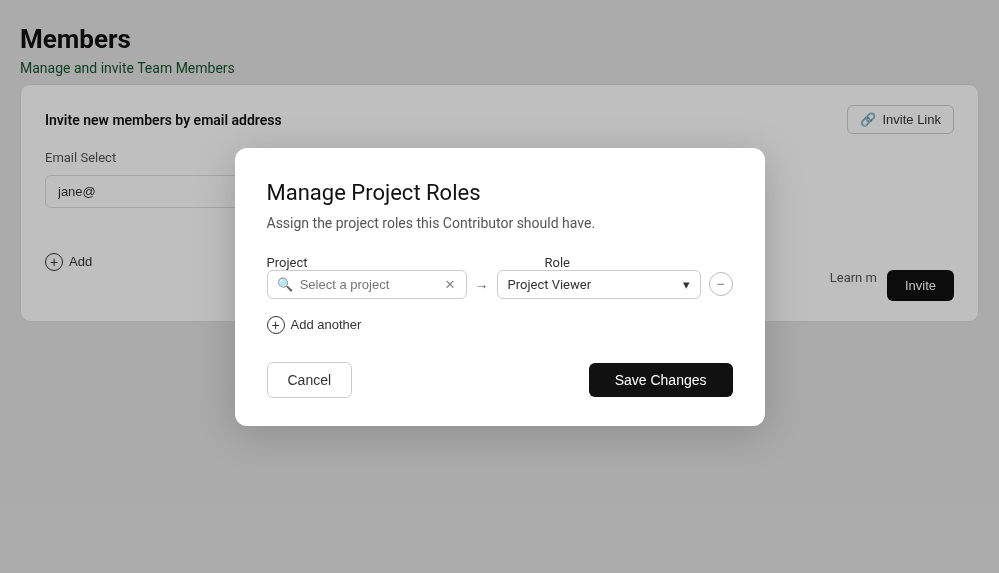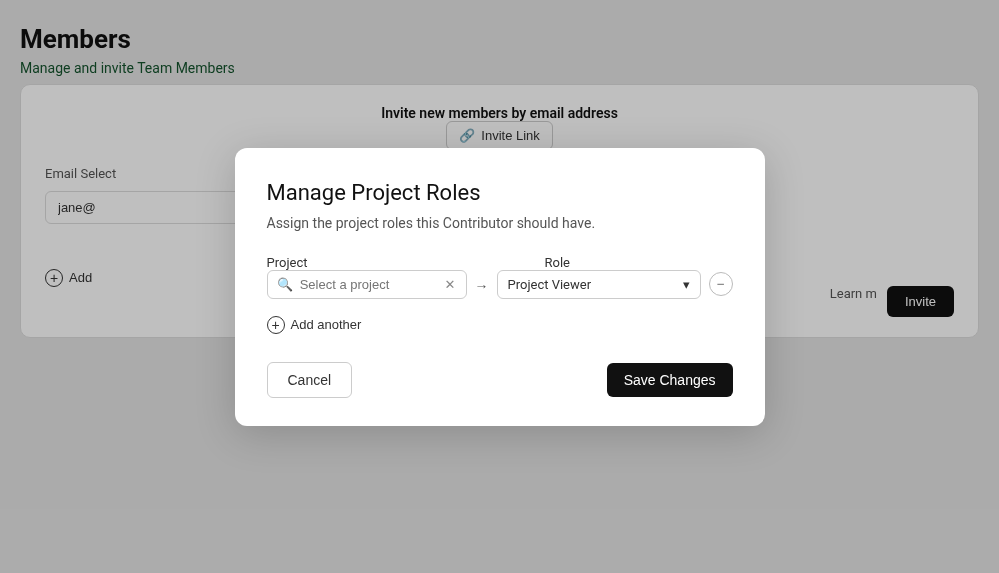--- a/index.html
+++ b/index.html
@@ -38,21 +38,20 @@
       border-radius: 10px;
       border: 1px solid #ddd;
       padding: 20px 24px;
     }
 
     .card-header {
       display: flex;
       justify-content: space-between;
       align-items: center;
       margin-bottom: 16px;
-      flex-direction: column;
     }
 
     .card-header-title {
       font-size: 14px;
       font-weight: 600;
       color: #111;
     }
 
     .invite-link-btn {
       display: flex;
@@ -308,21 +307,21 @@
       font-size: 14px;
       color: #333;
       cursor: pointer;
     }
 
     .save-btn {
       background: #111;
       color: #fff;
       border: none;
       border-radius: 6px;
-      padding: 9px 17px;
+      padding: 9px 26px;
       font-size: 14px;
       cursor: pointer;
     }
 
     .circle-plus {
       width: 18px;
       height: 18px;
       border-radius: 50%;
       border: 1.5px solid #333;
       display: inline-flex;

